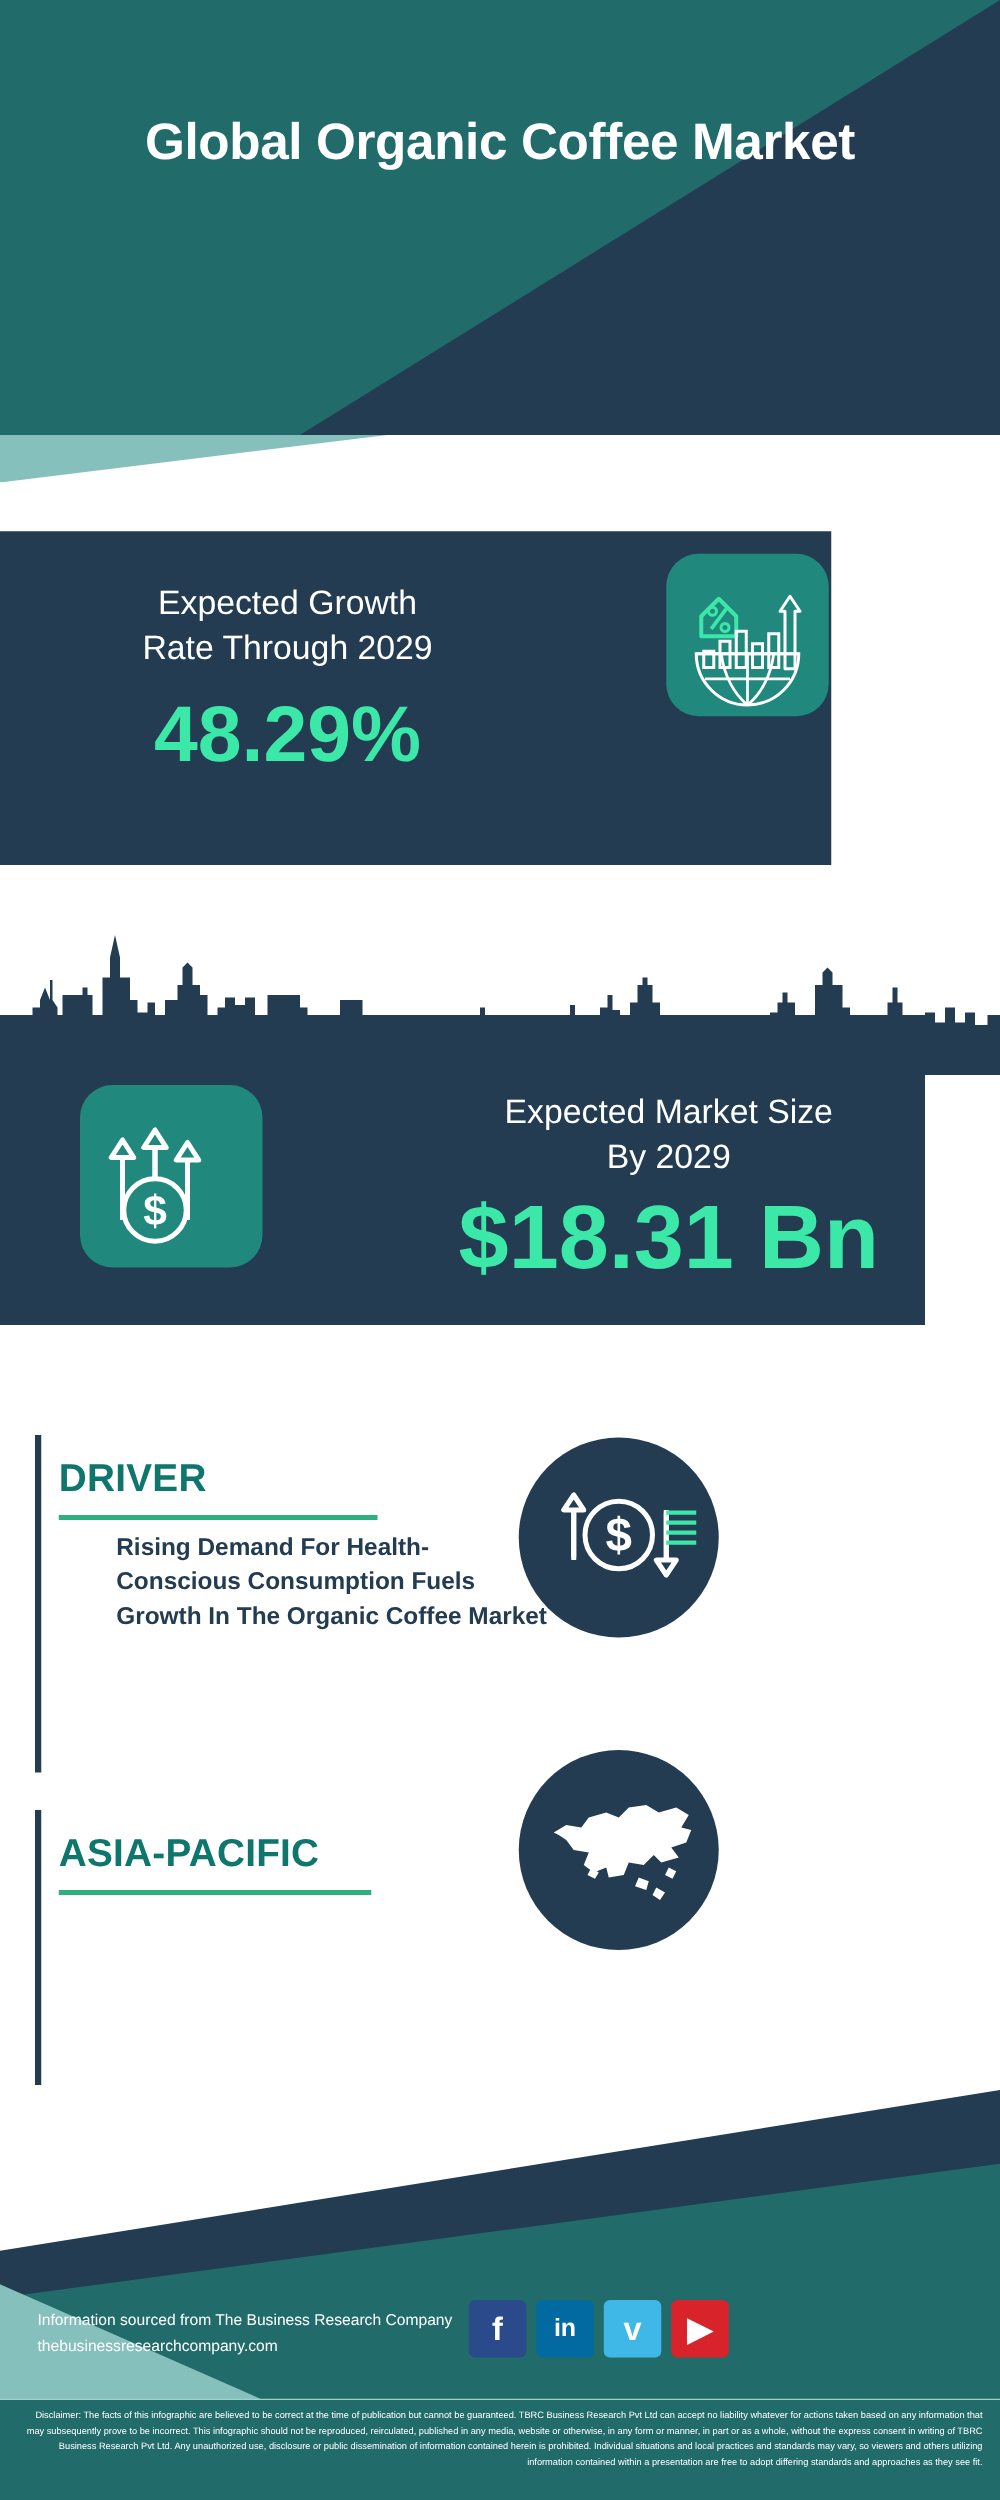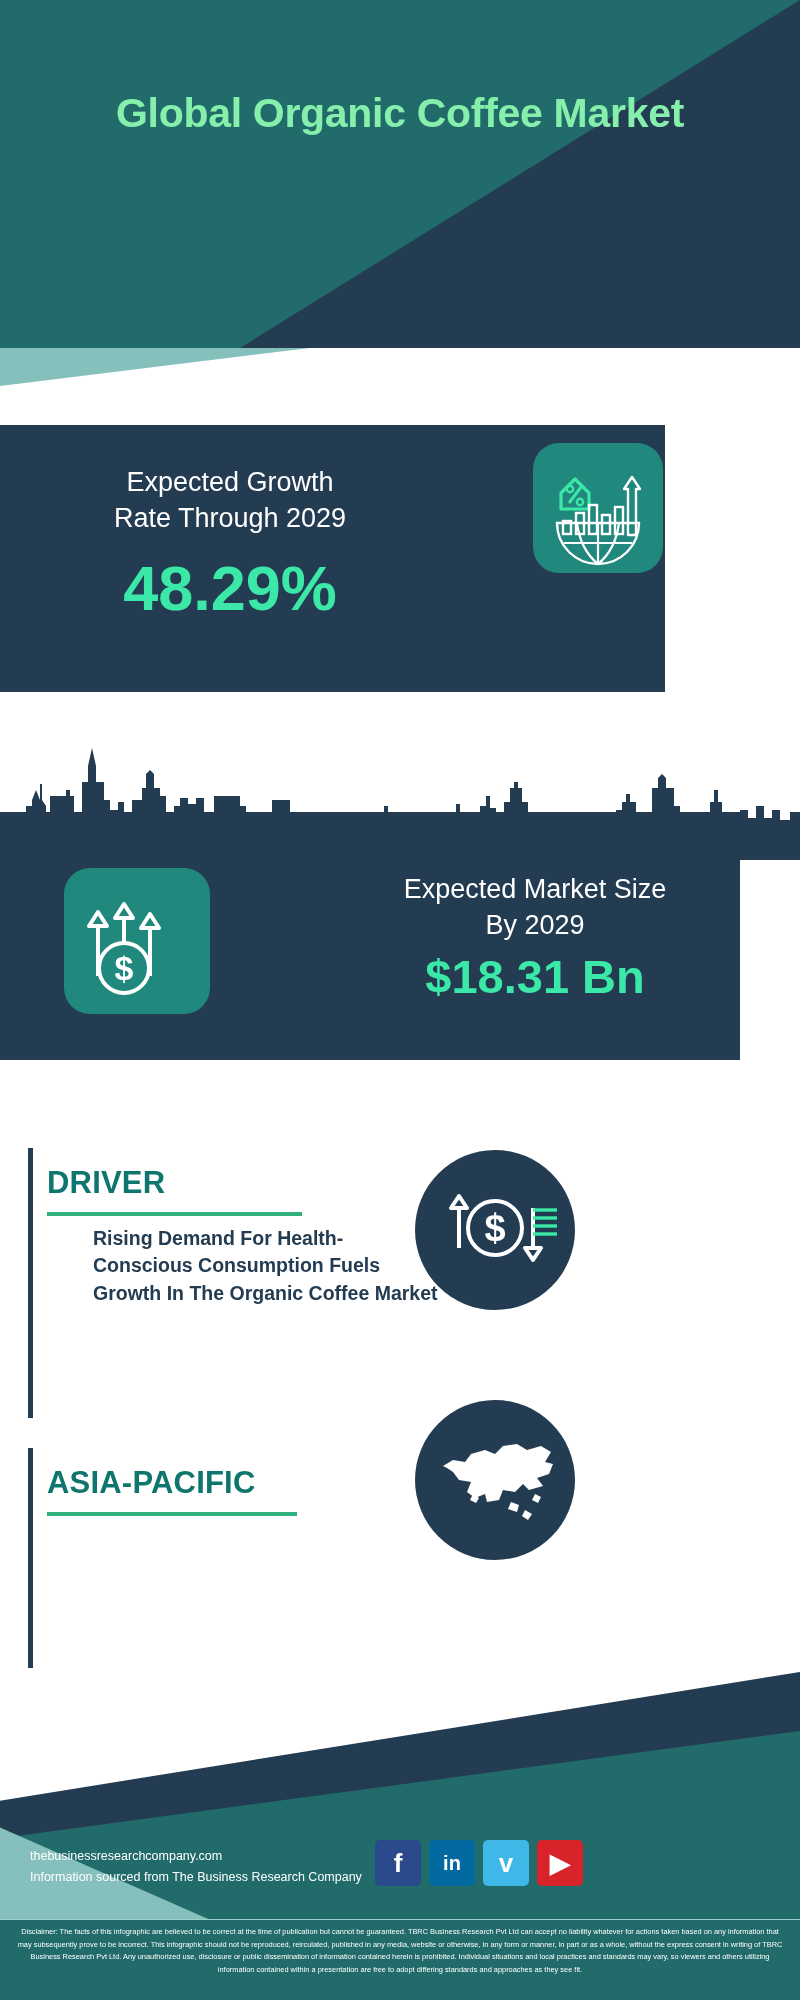--- a/index.html
+++ b/index.html
@@ -13,21 +13,21 @@
     position:absolute; left:0; top:0; width:800px; height:348px;
     background:#226b6b; overflow:hidden;
   }
   .header-diag {
     position:absolute; left:0; top:0; width:800px; height:348px;
     background:#233c52;
     clip-path: polygon(100% 0, 30% 100%, 100% 100%);
   }
   .header-title {
     position:absolute; left:0; top:88px; width:800px;
-    text-align:center; color:#86efac;
+    text-align:center; color:#ffffff;
     font-size:41px; font-weight:bold; line-height:1.22;
     letter-spacing:-0.3px; padding:0 60px; z-index:3;
   }
   .hdr-wedge {
     position:absolute; left:0; top:348px; width:310px; height:38px;
     background:#85c0bc;
     clip-path: polygon(0 0, 100% 0, 0 100%);
   }
 
   
@@ -60,21 +60,21 @@
   .market {
     position:absolute; left:0; top:812px; width:740px; height:248px;
     background:#233c52;
   }
   .market-text {
     position:absolute; left:300px; top:60px; width:470px;
     text-align:center; color:#ffffff;
   }
   .market-label { font-size:27px; line-height:1.32; }
   .market-value {
-    font-size:47px; font-weight:bold; color:#3BE8A8; margin-top:6px;
+    font-size:72px; font-weight:bold; color:#3BE8A8; margin-top:6px;
   }
   .tile-market { left:64px; top:868px; width:146px; height:146px; }
 
   
   .infoblock { position:absolute; left:0; top:1060px; width:800px; height:620px; background:#ffffff; }
 
   .bar-left {
     position:absolute; width:5px; background:#233c52;
   }
   .b1 { left:28px; top:1148px; height:270px; }
@@ -136,21 +136,21 @@
     color:#ffffff; font-weight:bold; font-size:26px;
   }
   .soc-fb { background:#2a4a8c; }
   .soc-li { background:#0369a1; font-size:20px; }
   .soc-tw { background:#3fb8e8; }
   .soc-yt { background:#d8232a; }
 
   .disclaimer {
     position:absolute; left:0; top:1920px; width:800px; height:80px;
     background:#226b6b; color:#ffffff;
-    font-size:7.4px; line-height:1.72; text-align:center;
+    font-size:7.4px; line-height:1.72; text-align:right;
     padding:6px 14px 0 14px; z-index:6;
   }
   .disclaimer-rule { position:absolute; left:0; top:1919px; width:800px; height:1px; background:#9fd0cc; z-index:7; }
 </style>
 </head>
 <body>
 
 <div class="page">
 
   <div class="header">
@@ -263,22 +263,22 @@
     </span>
   </div>
 
   <div class="lower-wrap">
     <div class="low-navy"></div>
     <div class="low-teal-dark"></div>
     <div class="low-teal-light"></div>
   </div>
 
   <div class="source-text">
+    <div>Information sourced from The Business Research Company</div>
     <div>thebusinessresearchcompany.com</div>
-    <div>Information sourced from The Business Research Company</div>
   </div>
 
   <div class="social-row">
     <div class="soc soc-fb">f</div>
     <div class="soc soc-li">in</div>
     <div class="soc soc-tw">ᴠ</div>
     <div class="soc soc-yt">▶</div>
   </div>
 
   <div class="disclaimer-rule"></div>

